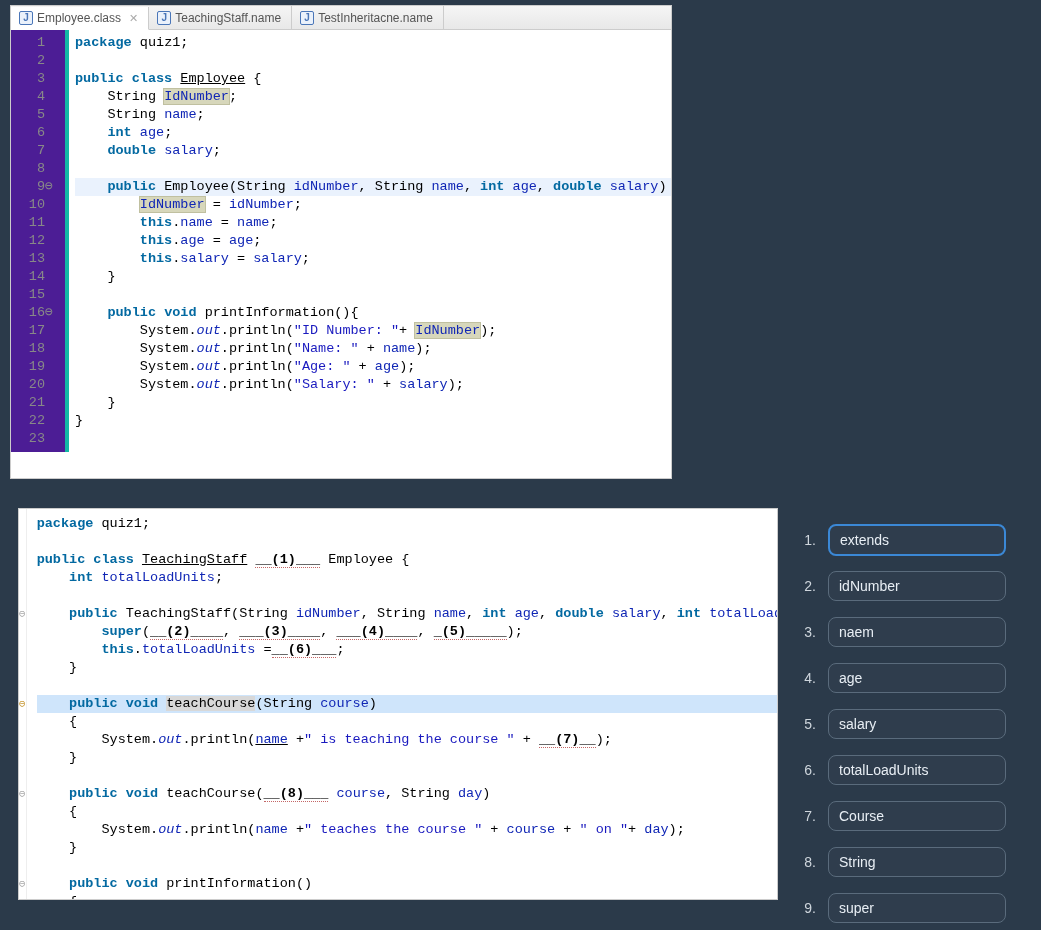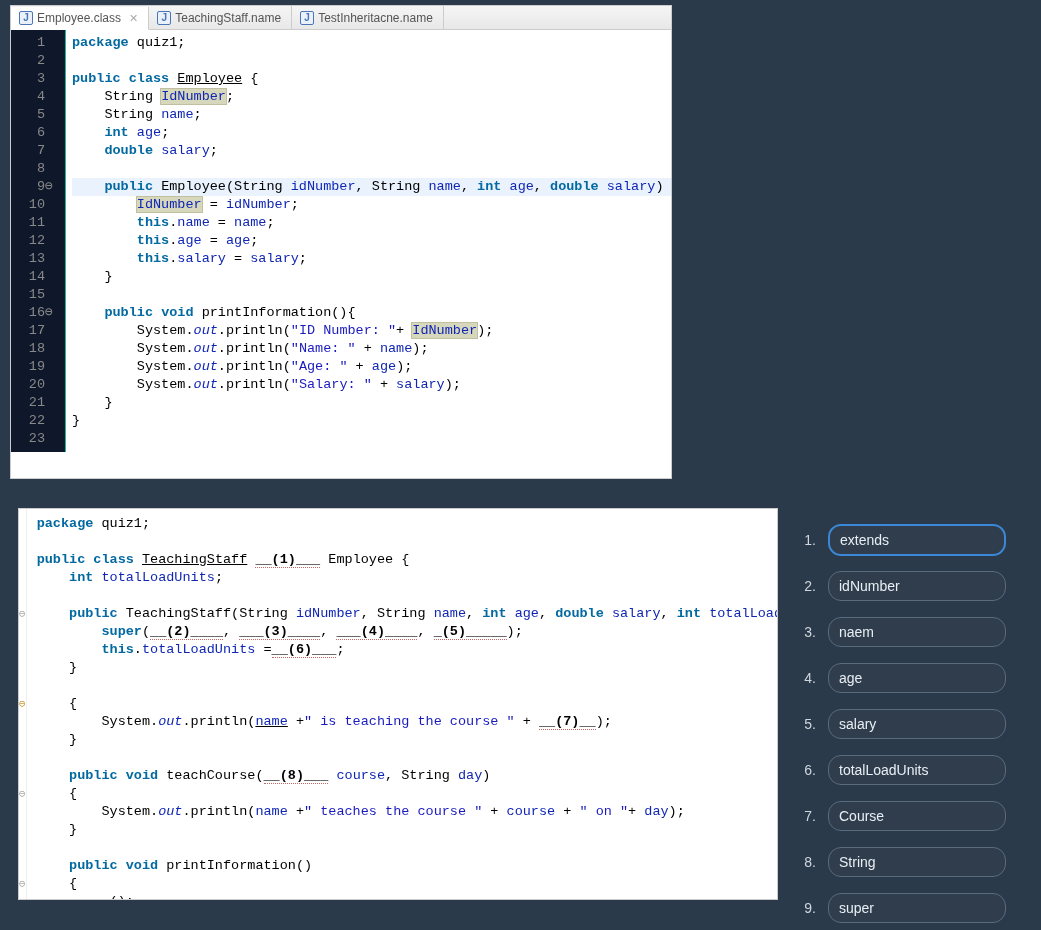--- a/index.html
+++ b/index.html
@@ -63,22 +63,22 @@
     display: flex;
     font-family: Consolas, "Courier New", monospace;
     font-size: 13.5px;
     line-height: 18px;
     color: #000;
   }
   .gutter {
     text-align: right;
     padding: 4px 6px 4px 0;
     color: #888;
-    background: #0f172a;
-    border-right:1px solid #14b8a6;
+    background: #4c1d95;
+    border-right:4px solid #14b8a6;
     user-select:none;
     white-space: pre;
   }
   .codeblk {
     padding: 4px 6px;
     white-space: pre;
     flex:1;
   }
   .kw { color: #0369a1; font-weight: bold; }
   .fld { color: #1026b5; }
@@ -115,21 +115,21 @@
   }
   .ansnum {
     width: 20px;
     text-align:right;
     color:#cfd6dd;
     font-size:14px;
   }
   .ansbox {
     flex:1;
     border:1px solid #5a6b7c;
-    border-radius:13px;
+    border-radius:8px;
     padding:6px 10px;
     color:#e8eef4;
     font-size:14px;
     background:rgba(255,255,255,0.02);
     min-height:30px;
     white-space:nowrap;
     overflow:hidden;
   }
   .ansbox.sel {
     border:2px solid #3b88d6;
@@ -235,20 +235,21 @@
 <div class="codeblk"><span class="kw">package</span> <span>quiz1;</span>
 
 <span class="kw">public</span> <span class="kw">class</span> <u><span>TeachingStaff</span></u> <span class="uwave">__<span>(1)</span>___</span> <span>Employee</span> {
     <span class="kw">int</span> <span class="fld">totalLoadUnits</span>;
 
     <span class="kw">public</span> <span>TeachingStaff</span>(<span>String</span> <span class="fld">idNumber</span>, <span>String</span> <span class="fld">name</span>, <span class="kw">int</span> <span class="fld">age</span>, <span class="kw">double</span> <span class="fld">salary</span>, <span class="kw">int</span> <span class="fld">totalLoadUnits</span>) {
         <span class="kw">super</span>(<span class="uwave">__<span>(2)</span>____</span>, <span class="uwave">___<span>(3)</span>____</span>, <span class="uwave">___<span>(4)</span>____</span>, <span class="uwave">_<span>(5)</span>_____</span>);
         <span class="kw">this</span>.<span class="fld">totalLoadUnits</span> =<span class="uwave">__<span>(6)</span>___</span>;
     }
 
+<span class="selhl">    <span class="kw">public</span> <span class="kw">void</span> <span class="hl2">teachCourse</span>(<span>String</span> <span class="fld">course</span>)</span>
     {
         <span>System</span>.<span class="fld it">out</span>.<span>println</span>(<u><span class="fld">name</span></u> +<span class="str">" is teaching the course "</span> + <span class="uwave">__<span>(7)</span>__</span>);
     }
 
     <span class="kw">public</span> <span class="kw">void</span> <span>teachCourse</span>(<span class="uwave">__<span>(8)</span>___</span> <span class="fld">course</span>, <span>String</span> <span class="fld">day</span>)
     {
         <span>System</span>.<span class="fld it">out</span>.<span>println</span>(<span class="fld">name</span> +<span class="str">" teaches the course "</span> + <span class="fld">course</span> + <span class="str">" on "</span>+ <span class="fld">day</span>);
     }
 
     <span class="kw">public</span> <span class="kw">void</span> <span>printInformation</span>()

